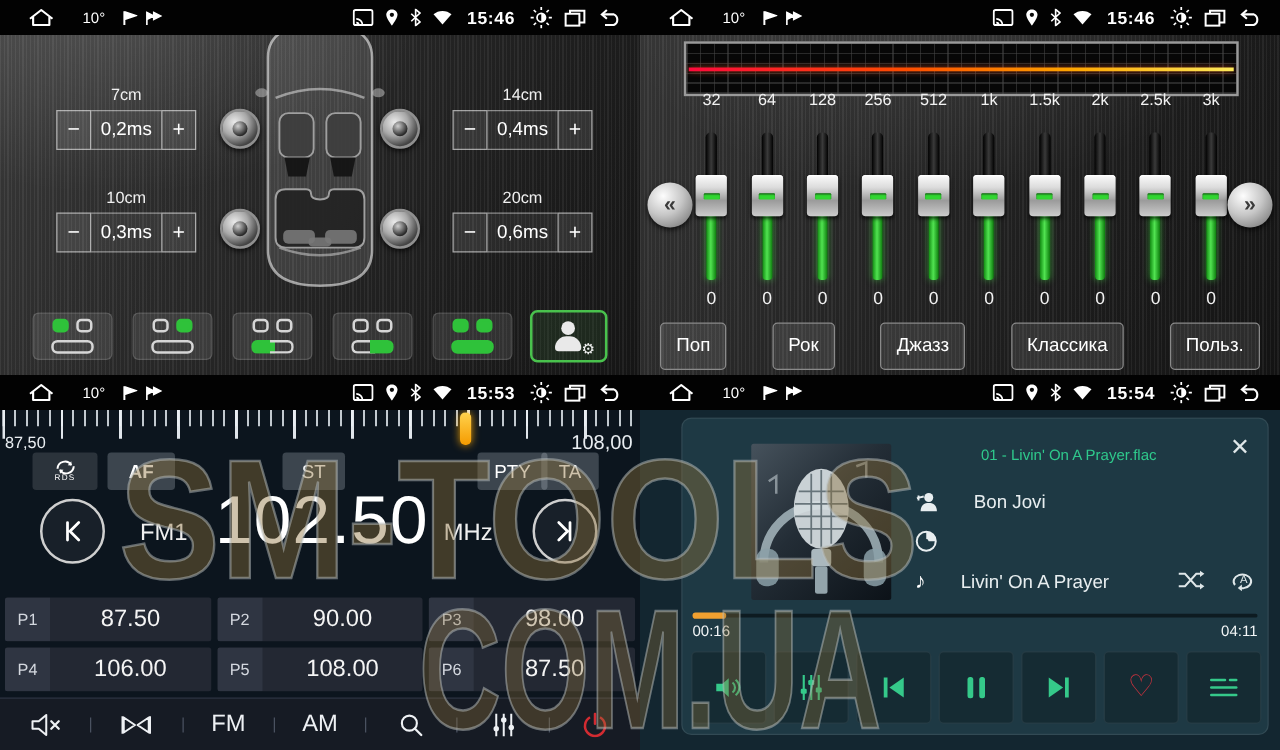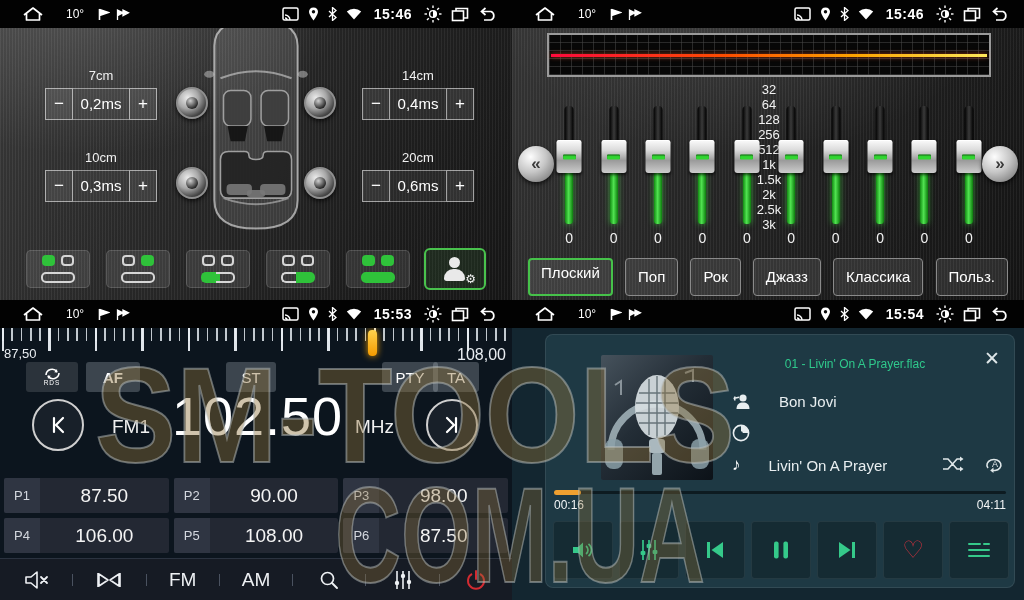--- a/index.html
+++ b/index.html
@@ -69,21 +69,21 @@
 
   
   .spectrum { position:absolute; left:35px; top:33px; width:444px; height:44px;
       border:2px solid #9a9a9a; background:
       repeating-linear-gradient(90deg, rgba(70,70,70,.55) 0 1px, transparent 1px 11px),
       repeating-linear-gradient(0deg, rgba(70,70,70,.55) 0 1px, transparent 1px 8px),
       #070707; }
   .spectrum .sline { position:absolute; left:2px; right:2px; top:19px; height:3px;
       background:linear-gradient(90deg,#ff0a3c,#ff4d00 40%,#ffa400 70%,#ffe95a);
       box-shadow:0 0 5px rgba(255,90,40,.65); }
-  .bandrow { position:absolute; left:35px; top:82px; width:444px; display:flex;flex-direction:column; }
+  .bandrow { position:absolute; left:35px; top:72px; width:444px; display:flex; }
   .bandrow span { flex:1; text-align:center; color:#f2f2f2; font-size:13px; }
   .sliders { position:absolute; left:35px; top:104px; width:444px; display:flex; }
   .slcol { flex:1; position:relative; height:148px; }
   .rail-top { position:absolute; left:50%; transform:translateX(-50%); top:2px; width:9px; height:56px;
       border-radius:4px 4px 0 0; background:linear-gradient(90deg,#000,#3a3a3a 50%,#000); }
   .rail-bot { position:absolute; left:50%; transform:translateX(-50%); top:56px; width:8px; height:64px;
       background:linear-gradient(90deg,#128c12,#51e351 45%,#0d7d0d); box-shadow:0 0 6px rgba(70,230,70,.55);
       border-radius:0 0 3px 3px; }
   .eqh { position:absolute; left:50%; transform:translateX(-50%); top:36px; width:25px; height:33px; border-radius:3px;
       background:linear-gradient(180deg,#fbfbfb 0%,#dcdcdc 30%,#9b9b9b 62%,#cccccc 100%);
@@ -445,21 +445,20 @@
           <div class="rail-bot"></div>
           <div class="eqh"></div>
           <div class="slval">0</div>
         </div>
     </div>
 
     <div class="eq-arrow" style="left:6px;">«</div>
     <div class="eq-arrow" style="left:470px;">»</div>
 
     <div class="presetrow">
-      <div class="chip sel">Плоский</div>
       <div class="chip">Поп</div>
       <div class="chip">Рок</div>
       <div class="chip">Джазз</div>
       <div class="chip">Классика</div>
       <div class="chip">Польз.</div>
     </div>
   </div>
 
   <div class="quad" id="q-radio">
     <div class="sbar">

